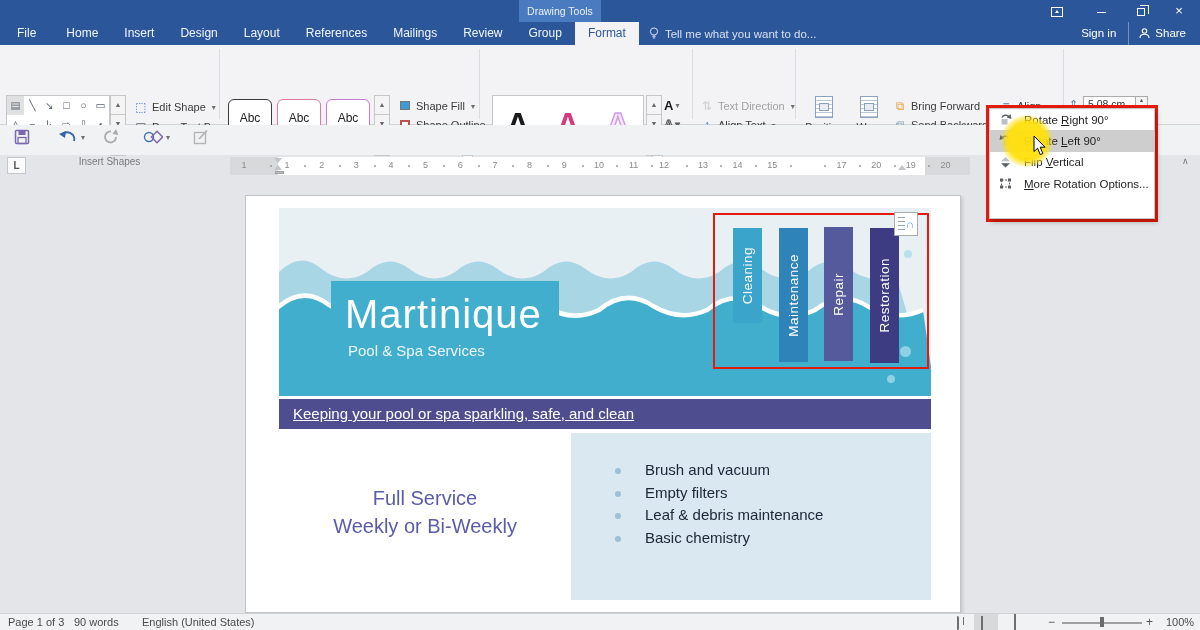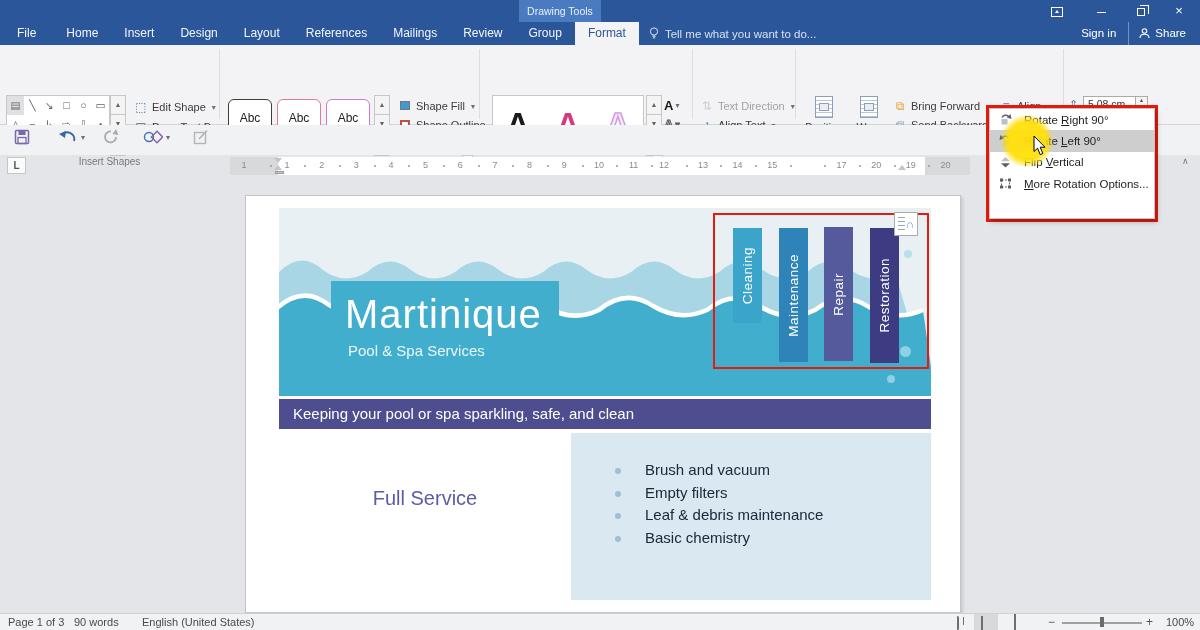--- a/index.html
+++ b/index.html
@@ -97,21 +97,21 @@
 
   .flyer-head { position:absolute; left:33px; top:12px; width:652px; height:188px; }
   .brand-title { position:absolute; left:66px; top:84px; color:#fff; font-size:40px; font-weight:300; letter-spacing:1px; }
   .brand-sub { position:absolute; left:69px; top:134px; color:#ecf7fb; font-size:15px; }
   .vbar { position:absolute; width:29px; display:flex; align-items:center; justify-content:center; }
   .vbar span { writing-mode:vertical-rl; transform:rotate(180deg); color:#fff; font-size:13.5px; letter-spacing:.5px; }
   .bubble { position:absolute; border-radius:50%; background:#a8dcea; opacity:.75; }
   .sel-rect { position:absolute; left:467px; top:17px; width:216px; height:156px; border:2px solid #e51b0e; }
   .layout-opt { position:absolute; left:648px; top:16px; width:24px; height:24px; background:#fff; border:1px solid #ababab; font-size:11px; color:#5b9bd5; text-align:center; line-height:20px; }
   .layout-opt::before { content:""; position:absolute; left:3px; top:4px; width:7px; height:14px; background:repeating-linear-gradient(#9aa5b1 0 1.5px,transparent 1.5px 4px); }
-  .tagline { position:absolute; left:33px; top:203px; width:652px; height:30px; background:#4e4d8f; color:#fff; font-size:15px; line-height:30px; padding-left:14px; }
+  .tagline { position:absolute; left:33px; top:203px; width:652px; height:30px; background:#4e4d8f; color:#fff; font-size:15px; line-height:30px; padding-left:14px;text-decoration:underline; }
   .svc-head { position:absolute; left:33px; top:288px; width:292px; text-align:center; color:#5b5ca9; font-size:20px; line-height:28px; }
   .bullet-panel { position:absolute; left:325px; top:237px; width:360px; height:167px; background:#d9e8f1; }
   .bullet-panel ul { list-style:none; padding:26px 0 0 44px; }
   .bullet-panel li { position:relative; font-size:15px; color:#20293a; line-height:22.5px; padding-left:30px; }
   .bullet-panel li::before { content:""; position:absolute; left:0; top:9px; width:6px; height:6px; border-radius:50%; background:#9cc0d6; }
 
   
   .menu-outer { position:absolute; left:986px; top:105px; width:172px; height:117px; border:3px solid #e51b0e; z-index:50; }
   .menu { position:absolute; inset:0; background:#fff; border:1px solid #c6c6c6; box-shadow:2px 3px 5px rgba(0,0,0,.25); }
   .mitem { position:relative; height:21.4px; display:flex; align-items:center; font-size:11.5px; color:#1e1e1e; padding-left:34px; }
@@ -485,20 +485,21 @@
 
       <div class="sel-rect"></div>
       <div class="layout-opt">
           <span style="position:absolute; right:3px; top:1px;">∩</span>
         </div>
 
       <div class="tagline">Keeping your pool or spa sparkling, safe, and clean</div>
 
       <div class="svc-head">
         <div>Full Service</div>
+        <div>Weekly or Bi-Weekly</div>
       </div>
 
       <div class="bullet-panel">
         <ul>
             <li>Brush and vacuum</li>
             <li>Empty filters</li>
             <li>Leaf &amp; debris maintenance</li>
             <li>Basic chemistry</li>
           </ul>
       </div>

